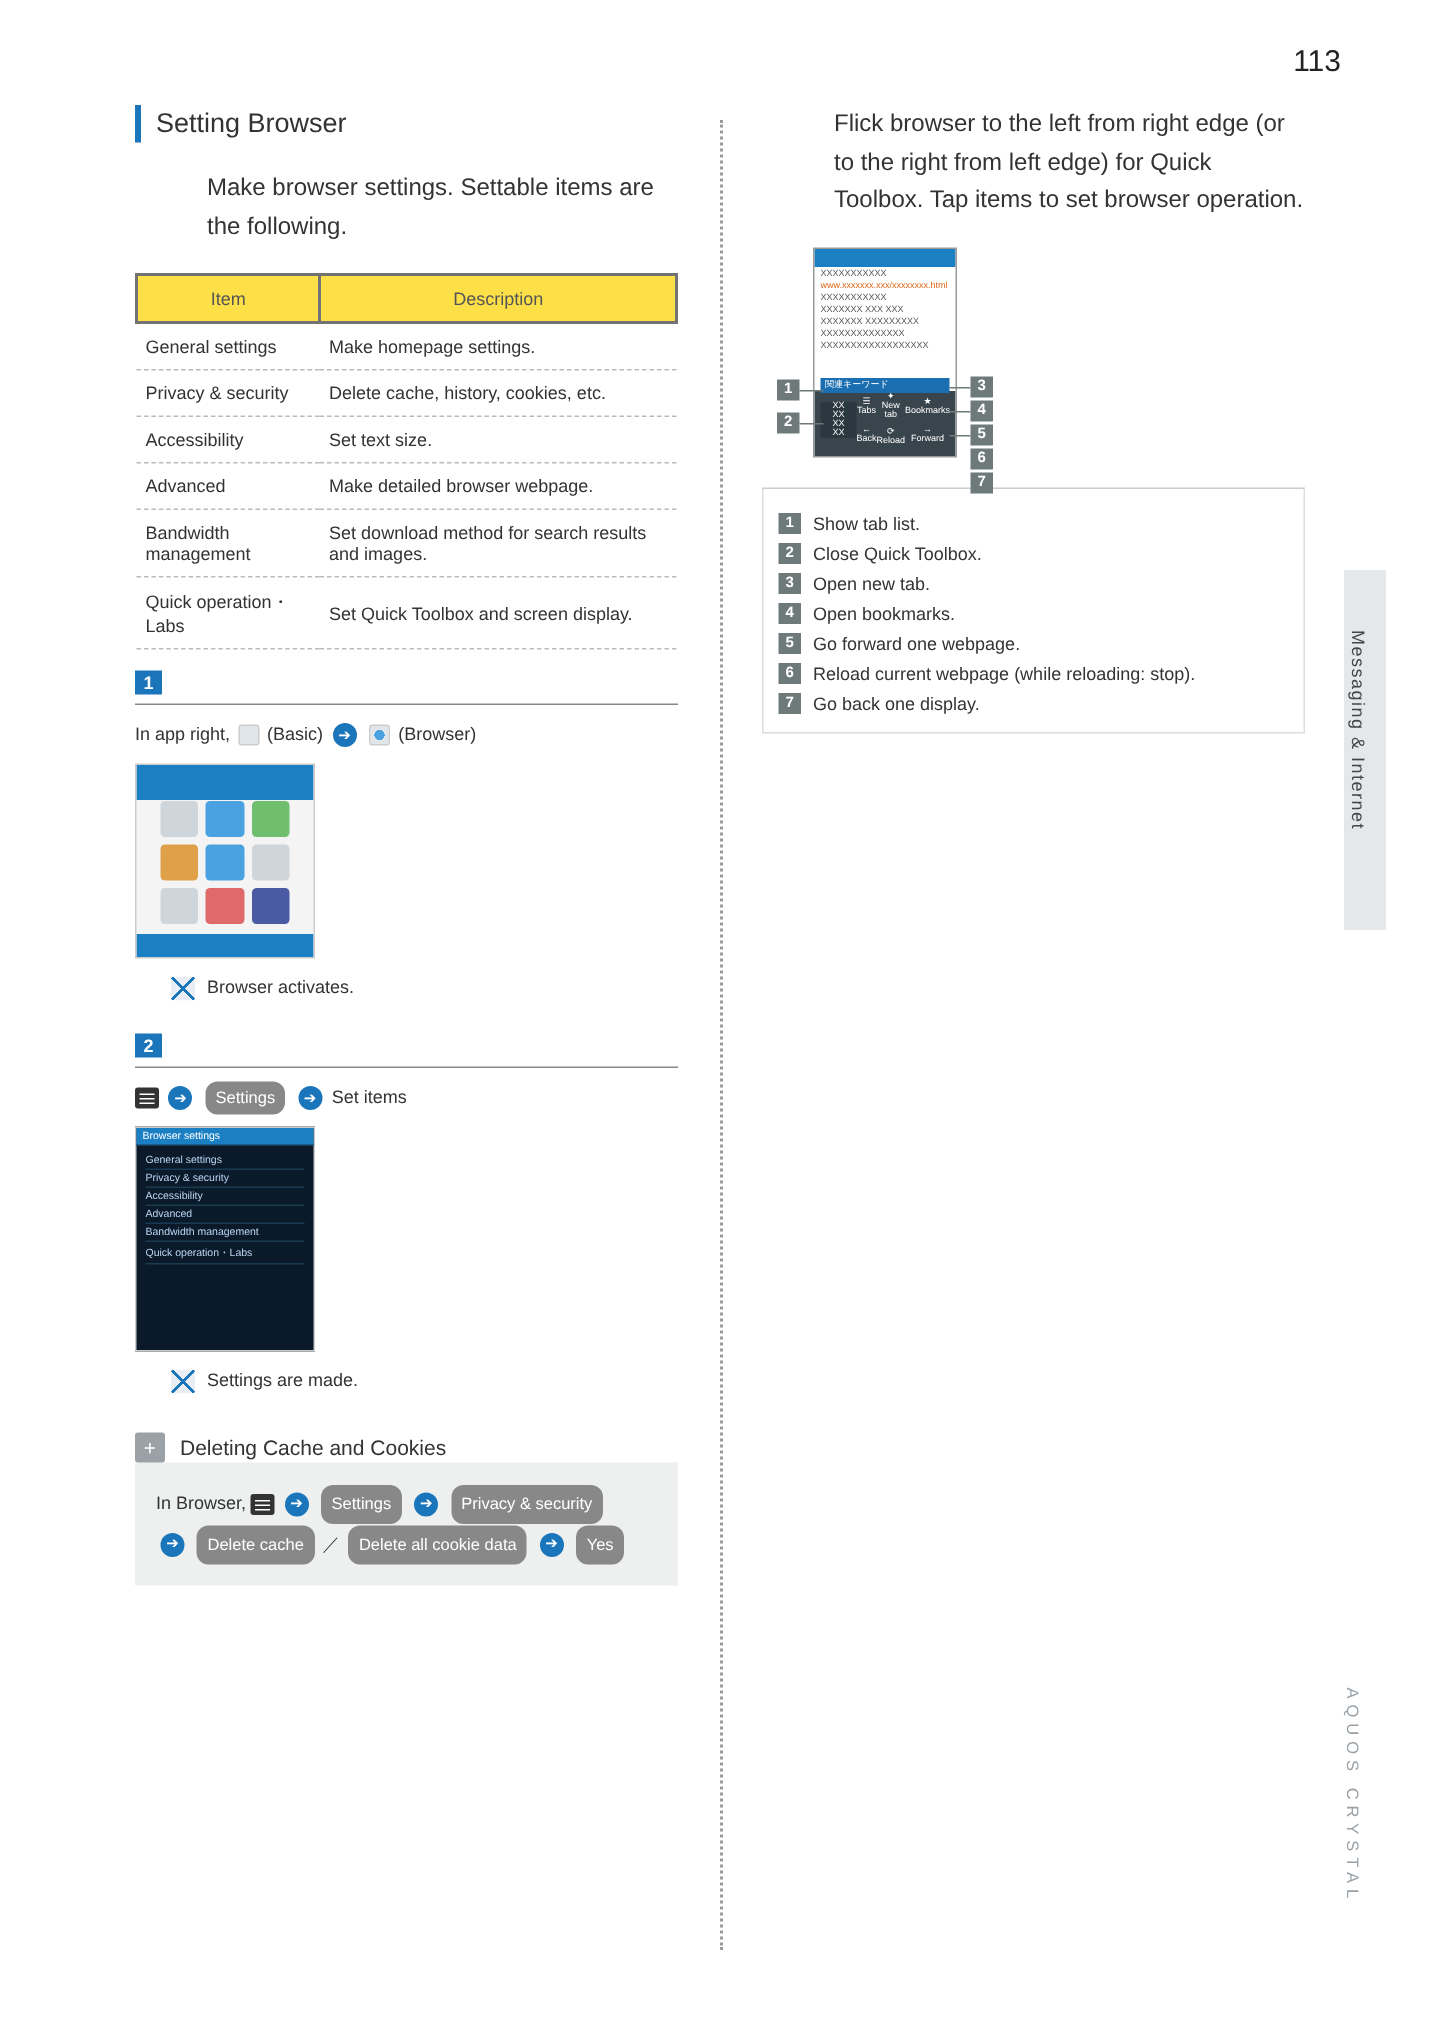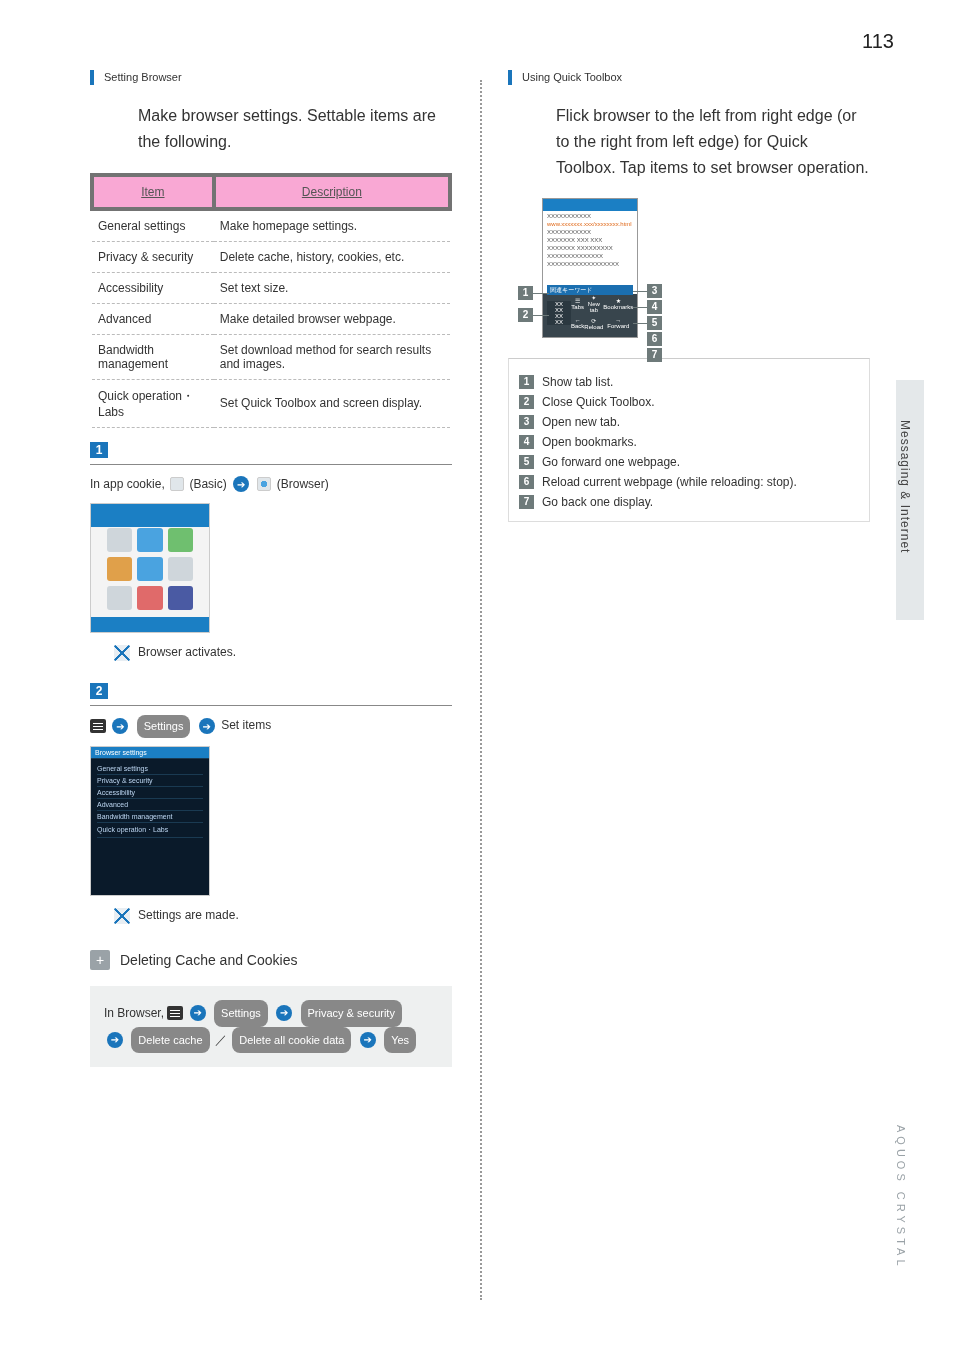--- a/index.html
+++ b/index.html
@@ -36,44 +36,43 @@
     position: absolute;
     left: 50%;
     top: 10px;
     bottom: 0;
     border-left: 2px dotted #999;
     height: 1220px;
   }
   .section-head {
     border-left: 4px solid #1a75bb;
     padding-left: 10px;
-    font-size: 11px;
+    font-size: 18px;
     color: #333;
     margin-bottom: 18px;
     line-height: 1.4;
   }
   .intro {
     font-size: 16px;
     color: #333;
     line-height: 1.6;
     margin-bottom: 18px;
     margin-left: 48px;
   }
   table.settings {
     width: 100%;
     border-collapse: collapse;
     font-size: 12px;
   }
   table.settings th {
-    background: #f9a8d4;
+    background: #fde047;
     font-weight: normal;
     padding: 8px 6px;
-    border: 4px solid #737373;
+    border: 2px solid #737373;
     color: #555;
-    text-decoration: underline;
   }
   table.settings td {
     padding: 8px 6px;
     border-bottom: 1px dashed #bbb;
     vertical-align: middle;
     color: #333;
   }
   table.settings td:first-child { width: 34%; }
   .stepnum {
     display: inline-block;
@@ -179,21 +178,21 @@
     flex:none;
     background:
       linear-gradient(45deg, transparent 45%, #1a75bb 45% 55%, transparent 55%),
       linear-gradient(-45deg, transparent 45%, #1a75bb 45% 55%, transparent 55%);
     background-color:#e8eef3;
     border-radius:2px;
   }
   .callout {
     background:#eef0f0;
     padding: 14px 14px;
-    margin-top: 16px;
+    margin-top: 0;
     font-size:12px;
     line-height:2.2;
   }
   .subhead {
     display:flex;
     align-items:center;
     gap:10px;
     margin-top:26px;
     font-size:14px;
     color:#333;
@@ -316,21 +315,21 @@
             <td>Quick operation・Labs</td>
             <td>Set Quick Toolbox and screen display.</td>
           </tr>
     </tbody>
       </table>
 
     
     <div class="stepnum">1</div>
     <div class="stepline"></div>
     <div class="steptext">
-      <span>In app cookie,</span>
+      <span>In app right,</span>
       <span class="tinyicon"></span>
       <span>(Basic)</span>
       <span class="arrow-circ">➔</span>
       <span class="tinyicon" style="background:radial-gradient(circle at 50% 50%, #4aa3e0 40%, #e0e6ea 41%);"></span>
       <span>(Browser)</span>
     </div>
     <div class="screenshot-ph">
       <div class="grid3">
           <div></div>
           <div style="background:#4aa3e0"></div>
@@ -396,21 +395,20 @@
       <span class="arrow-circ">➔</span>
       <span class="chip">Delete cache</span>
       <span>／</span>
       <span class="chip">Delete all cookie data</span>
       <span class="arrow-circ">➔</span>
       <span class="chip">Yes</span>
     </div>
   </div>
 
   <div class="col col-right">
-    <div class="section-head">Using Quick Toolbox</div>
     <div class="intro">Flick browser to the left from right edge (or to the right from left edge) for Quick Toolbox. Tap items to set browser operation.</div>
 
     <div class="qt-fig">
       <div class="qt-screen">
         <div class="qt-body">
           <div>XXXXXXXXXXX</div>
           <div class="orange">www.xxxxxxx.xxx/xxxxxxxx.html</div>
           <div>XXXXXXXXXXX</div>
           <div>XXXXXXX XXX XXX</div>
           <div>XXXXXXX XXXXXXXXX</div>

